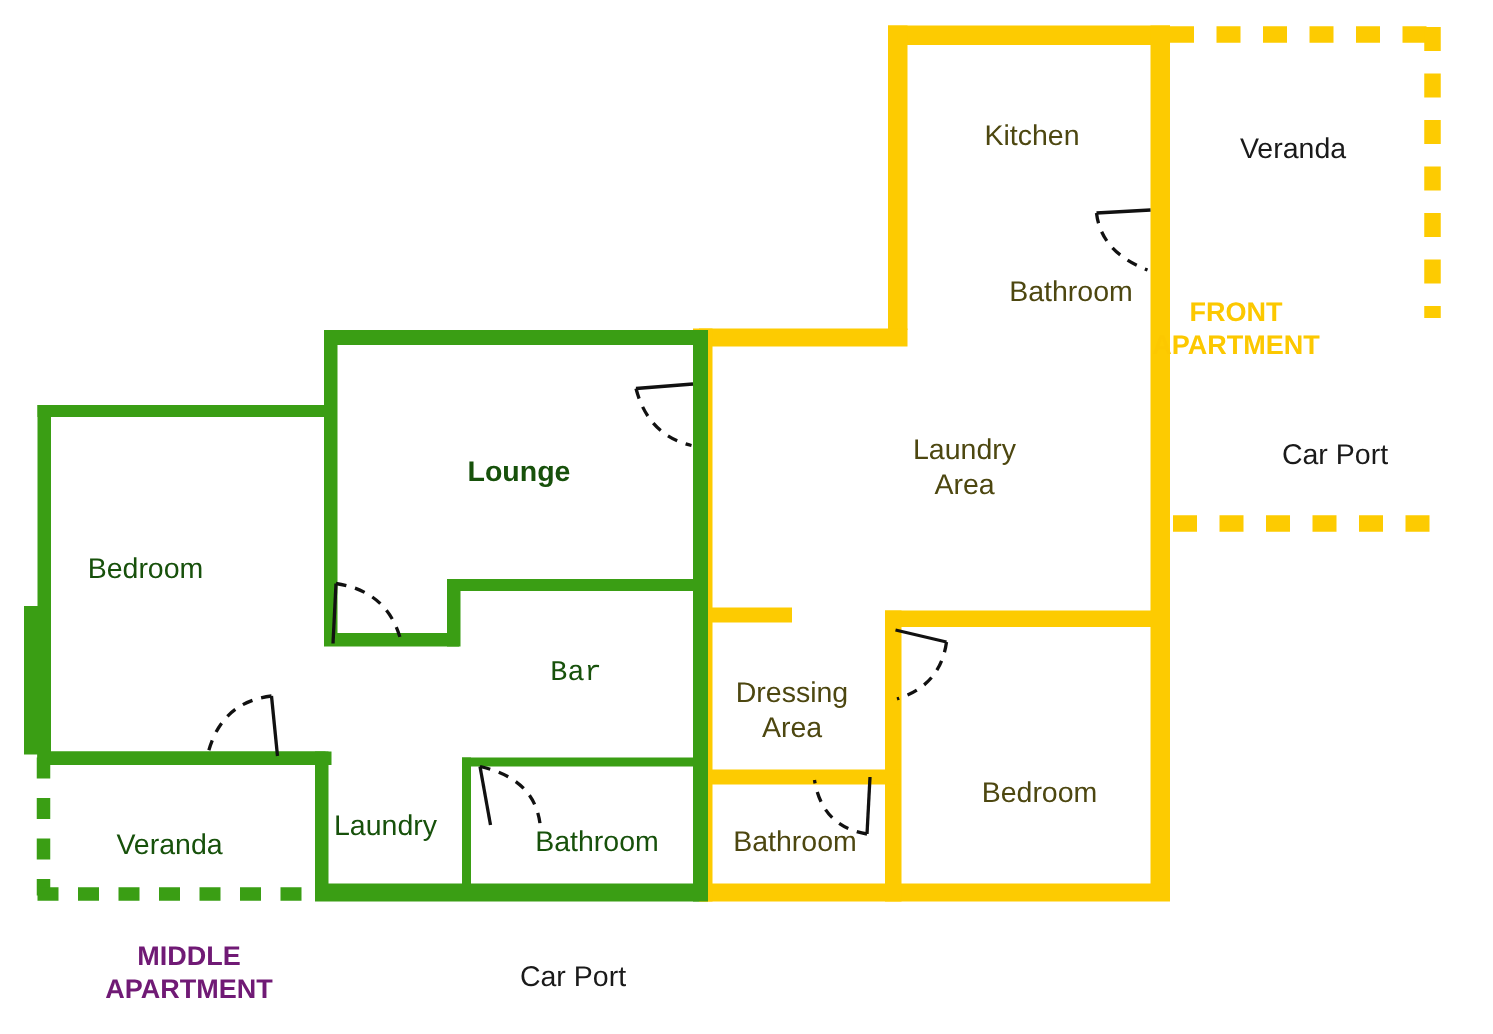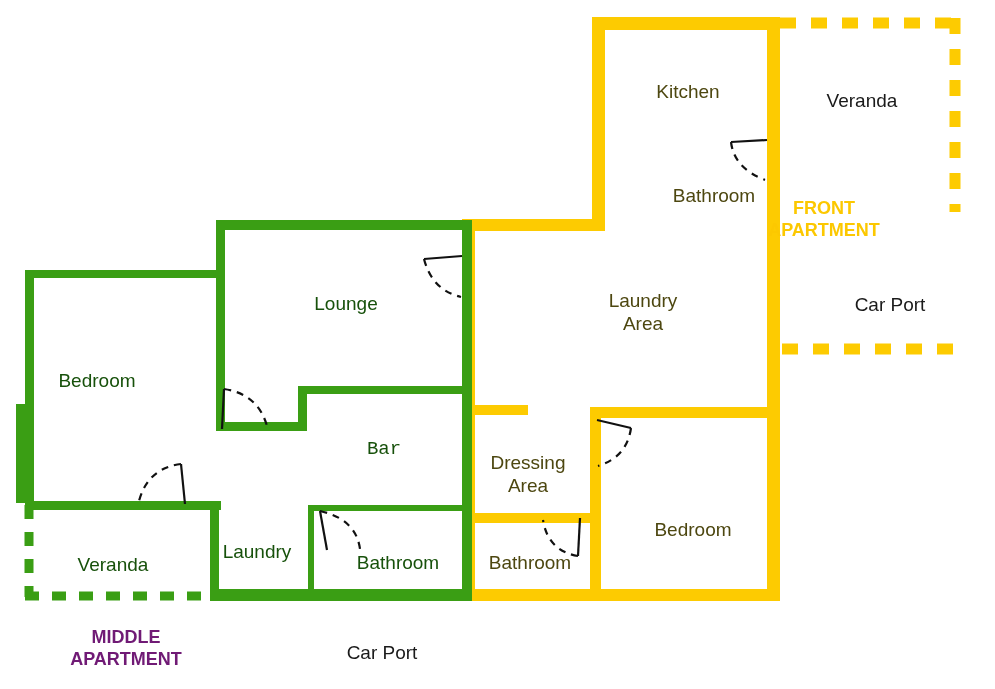--- a/index.html
+++ b/index.html
@@ -156,21 +156,21 @@
       </g>
 
       <g>
         <path d="M 580 518 L 578 556" stroke-dasharray="none"></path>
         <path d="M 578 556 Q 548 551 543 520" stroke-dasharray="7 6"></path>
       </g>
     </g>
   </svg>
 
   <div class="room-label label-green" style="left:97px;  top:380px;">Bedroom</div>
-  <div class="room-label label-green" style="left:346px; top:303px;">Lounge</div>
+  <div class="room-label label-green" style="left:346px; top:315px;font-weight:bold;">Lounge</div>
   <div class="room-label label-green" style="left:384px; top:449px;font-family:Liberation Mono, monospace;">Bar</div>
   <div class="room-label label-green" style="left:113px; top:564px;">Veranda</div>
   <div class="room-label label-green" style="left:257px; top:551px;">Laundry</div>
   <div class="room-label label-green" style="left:398px; top:562px;">Bathroom</div>
 
   <div class="room-label label-yellow" style="left:688px; top:91px;">Kitchen</div>
   <div class="room-label label-yellow" style="left:714px; top:195px;">Bathroom</div>
   <div class="room-label label-yellow" style="left:643px; top:312px;">Laundry
 Area</div>
   <div class="room-label label-yellow" style="left:528px; top:474px;">Dressing

